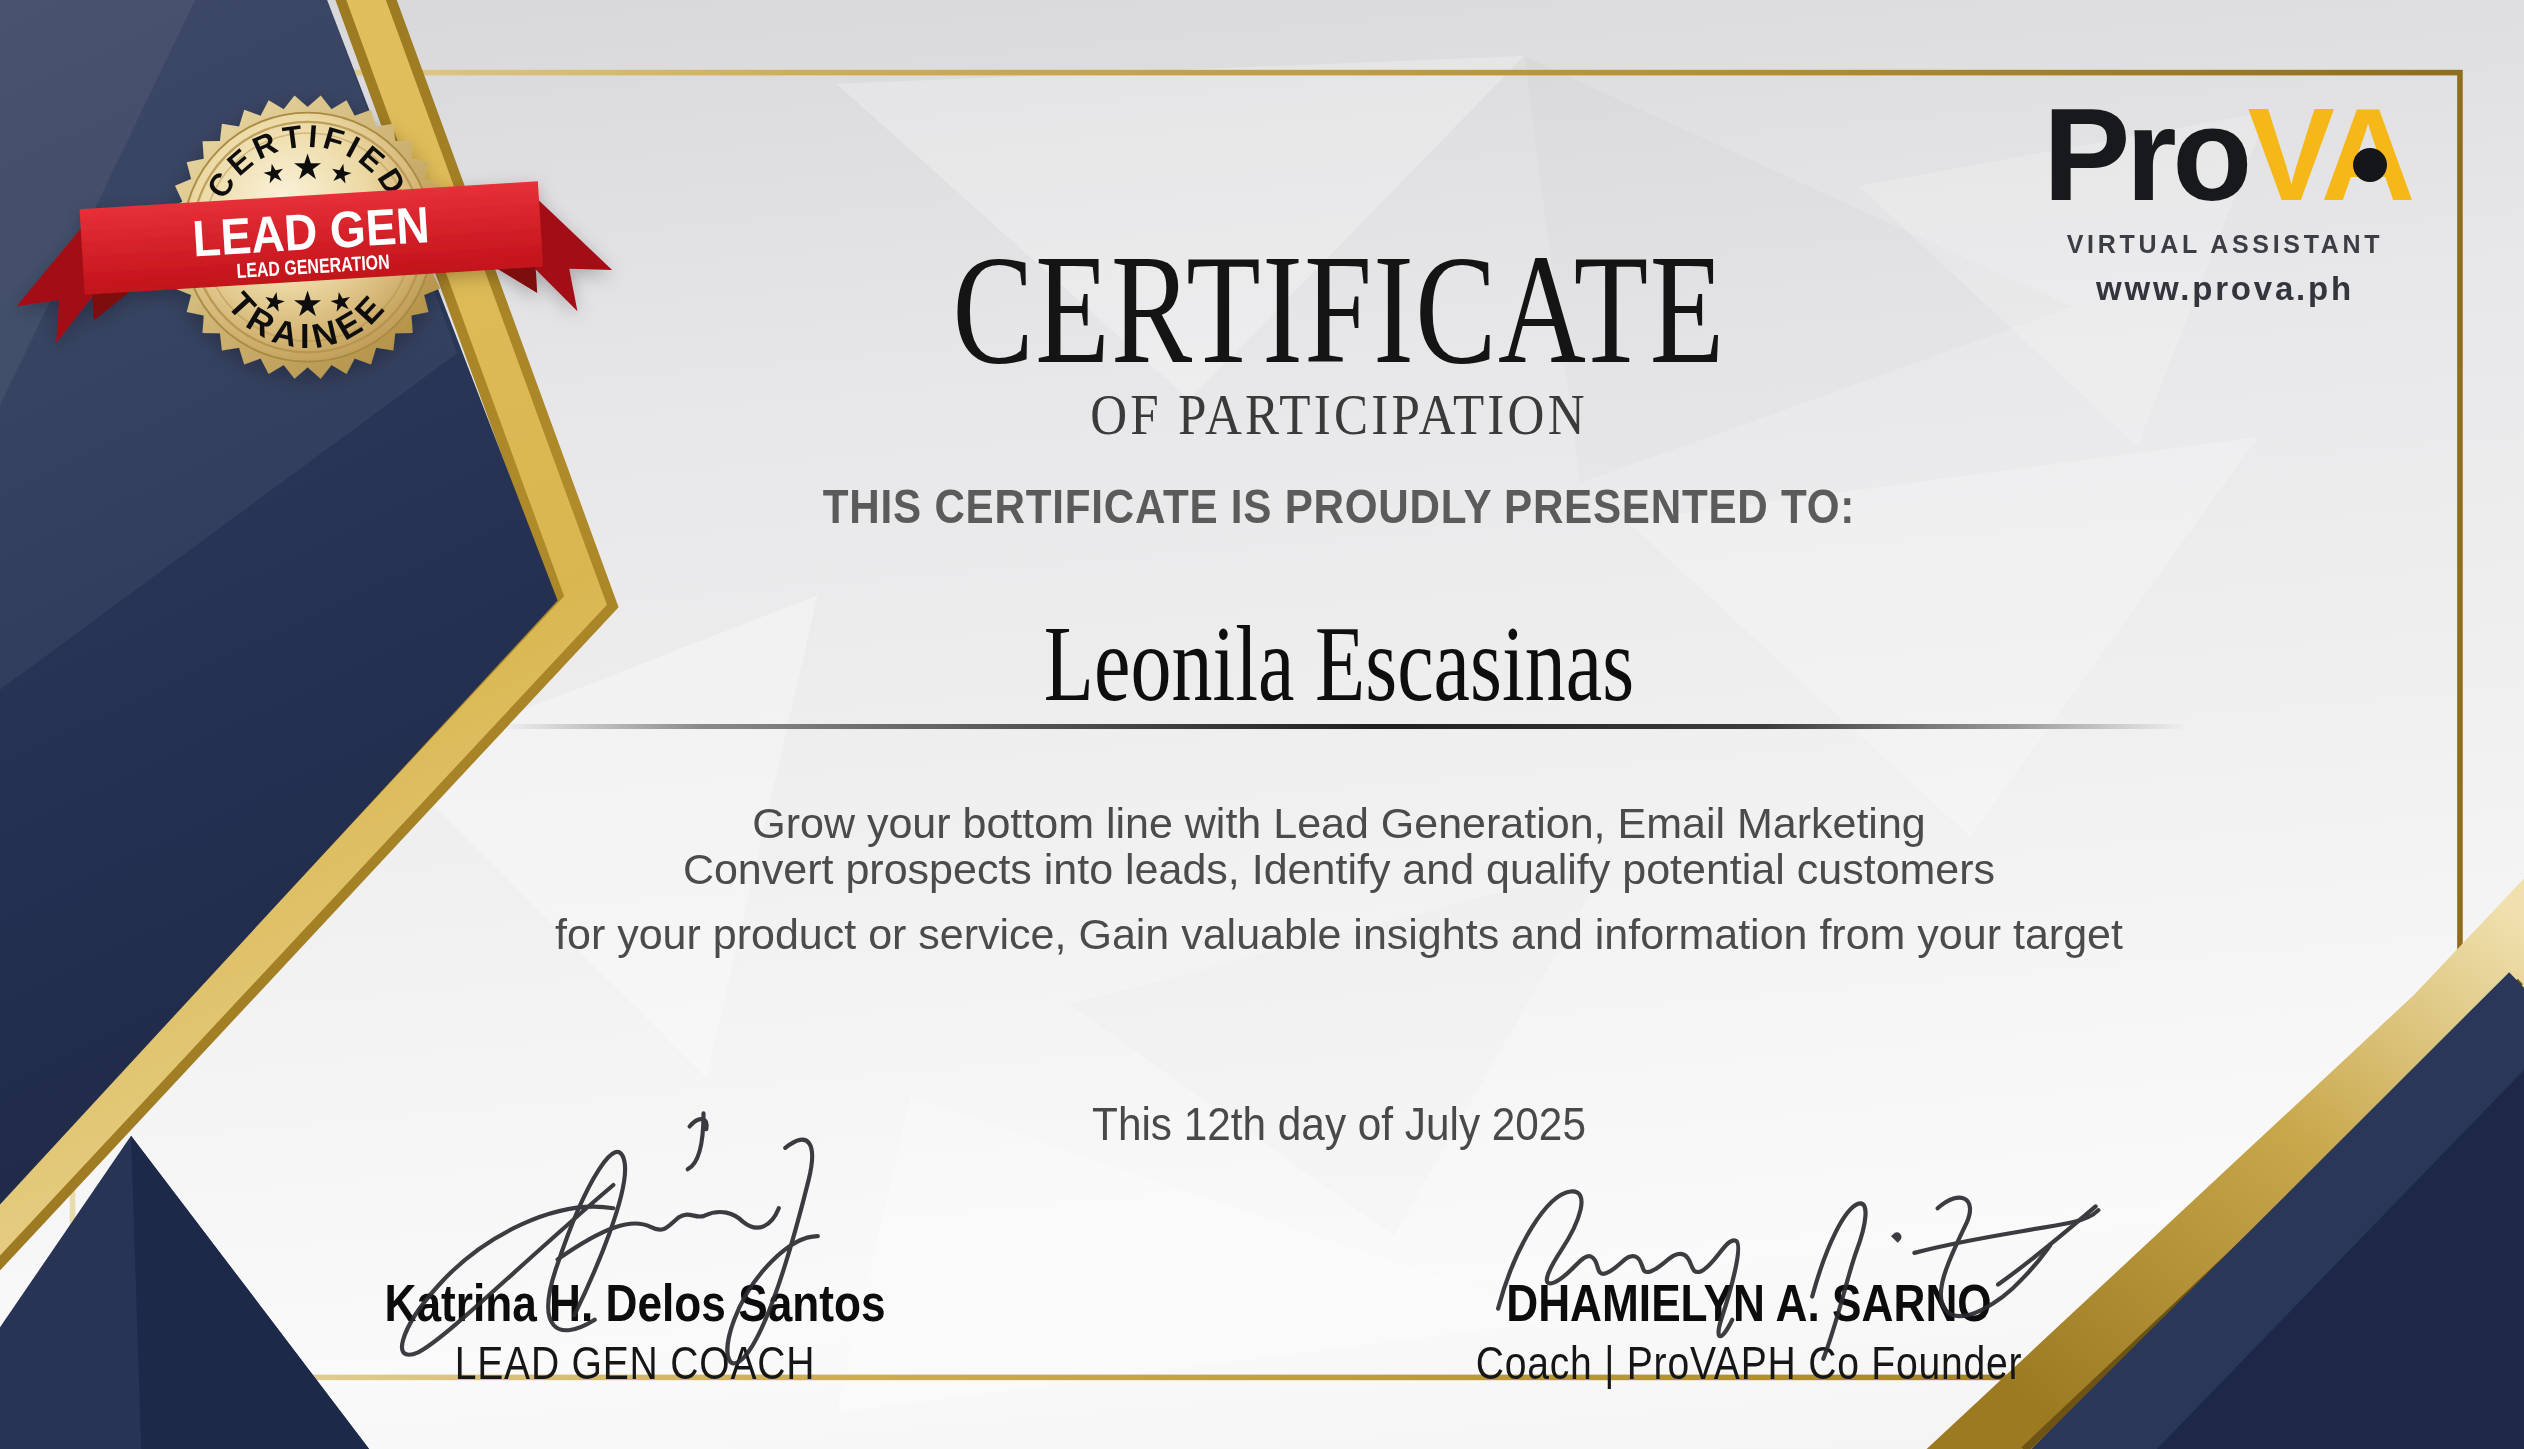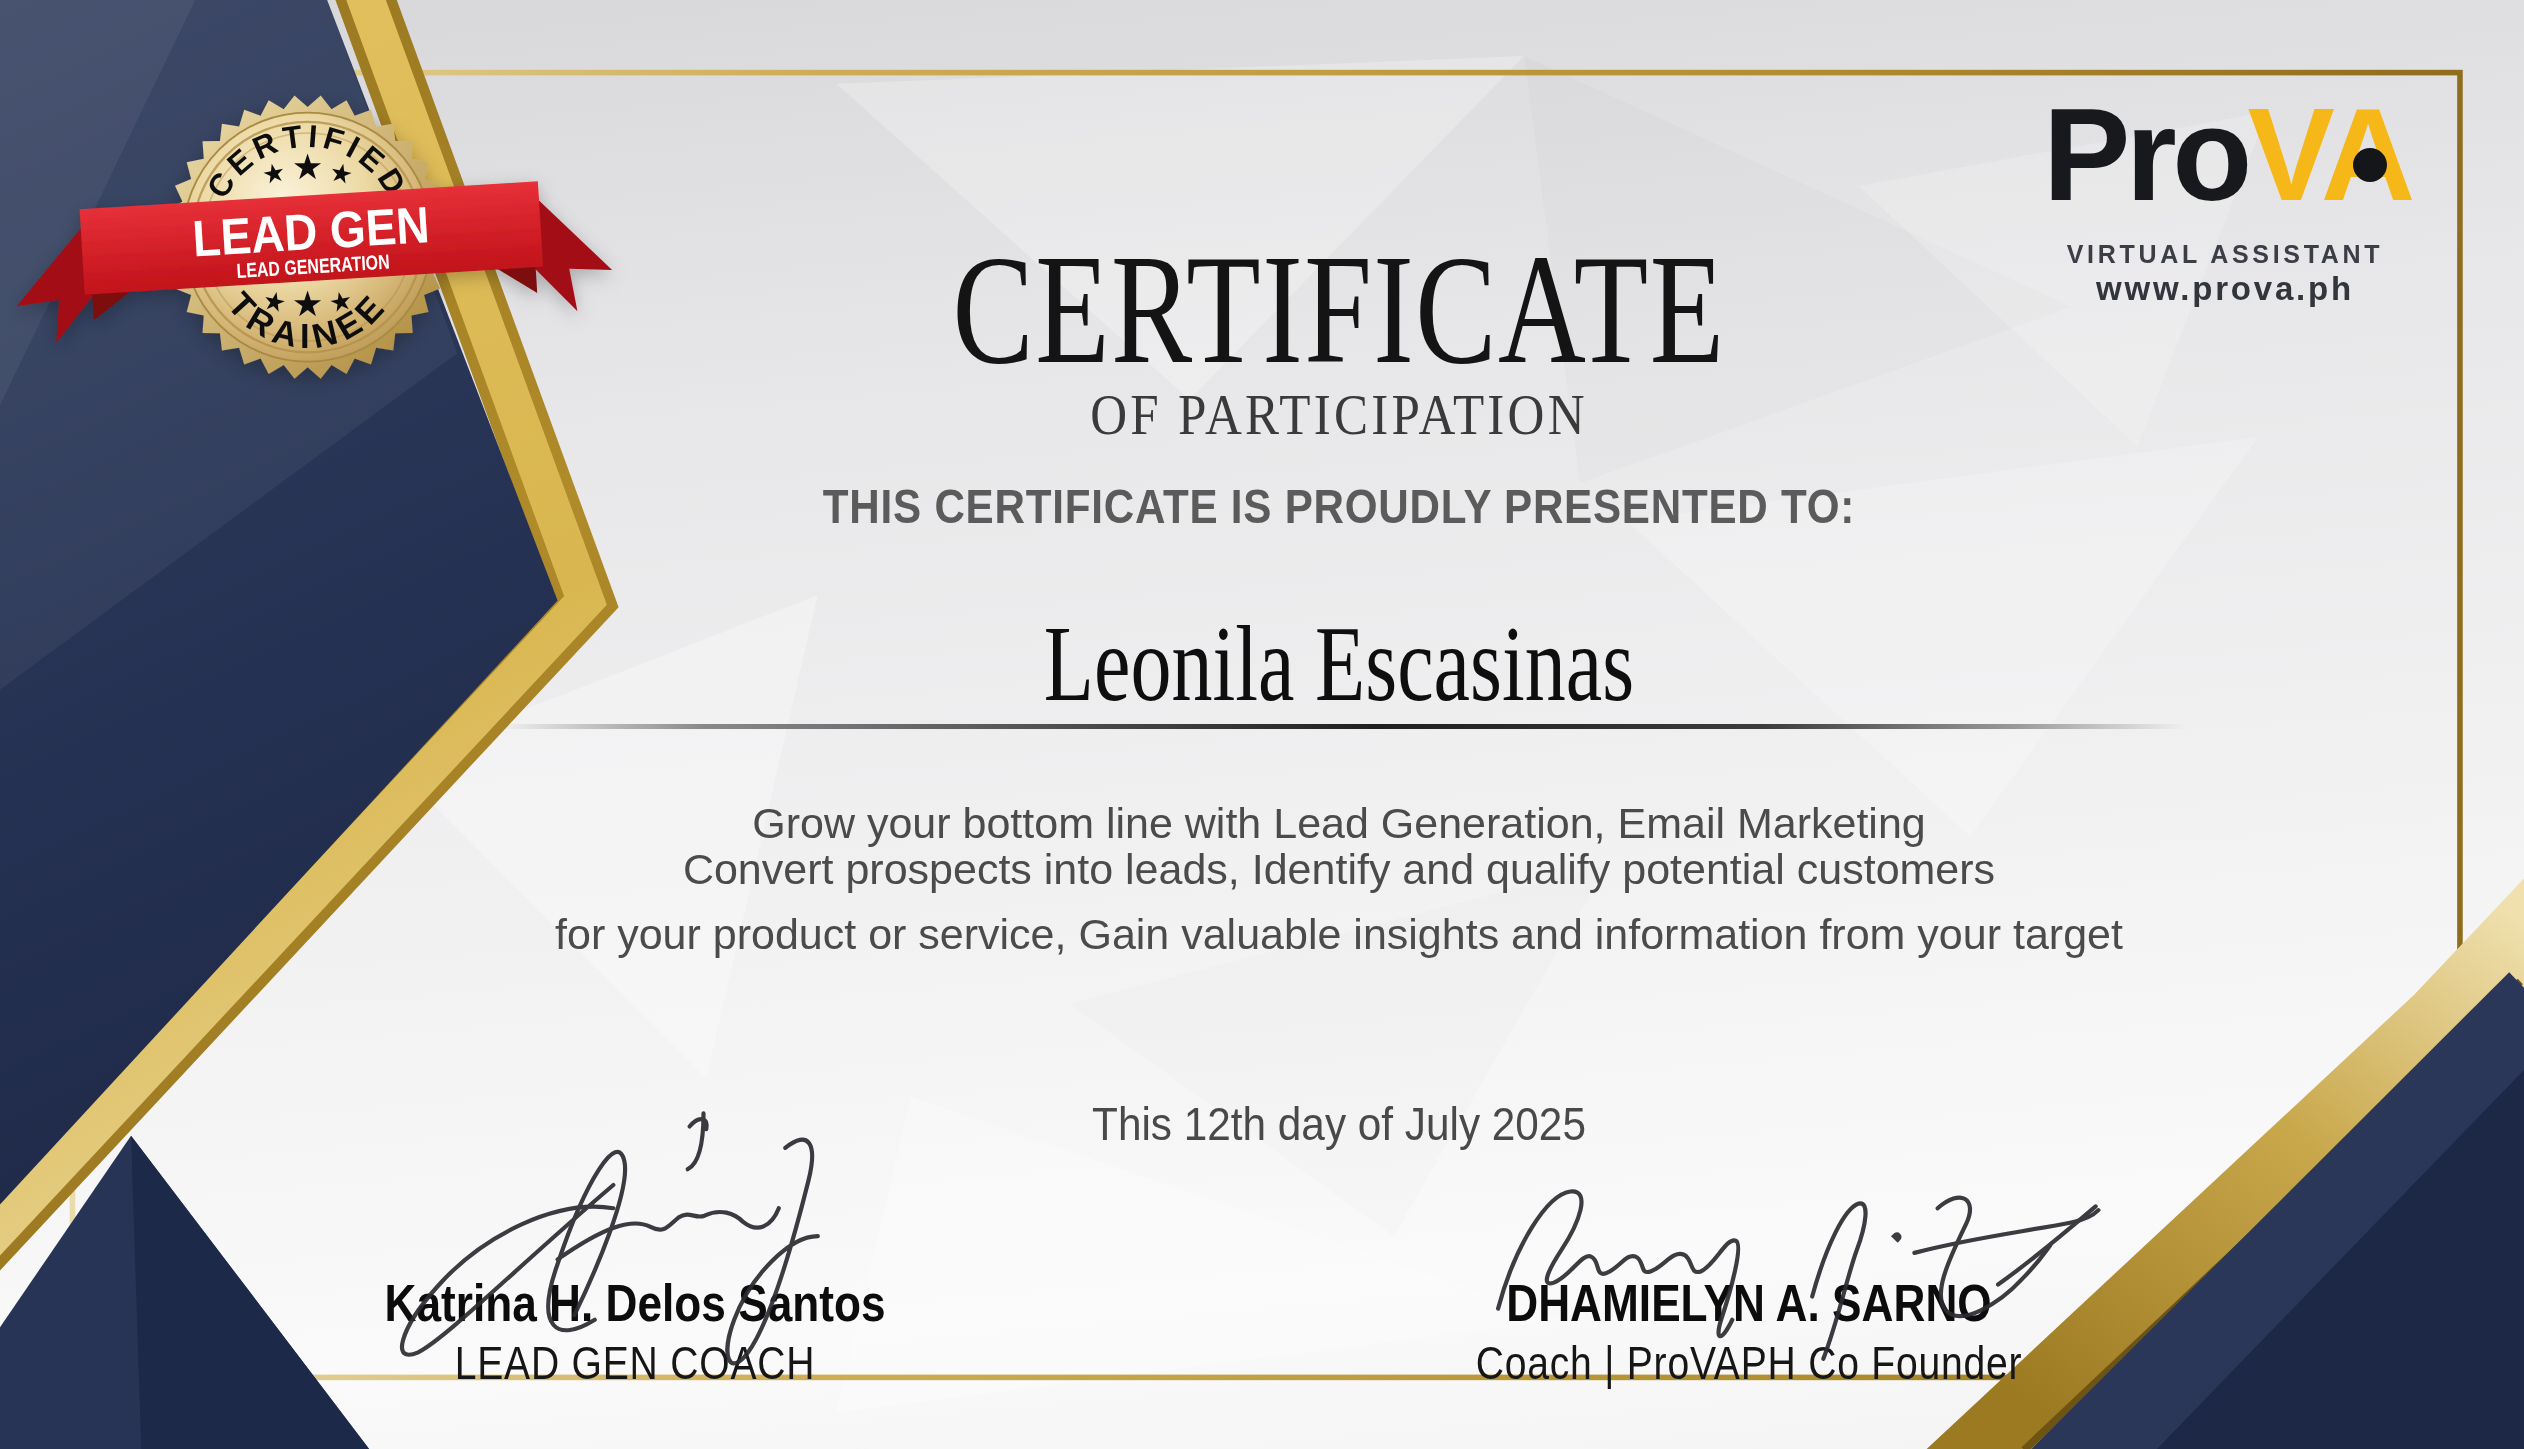--- a/index.html
+++ b/index.html
@@ -32,22 +32,22 @@
   .sig-left{left:635px;top:1277px;}
   .sig-right{left:1749px;top:1277px;}
   .signame{font-size:52px;font-weight:700;color:#0c0c0c;transform:scaleX(.85);line-height:1;}
   .sigtitle{font-size:46px;color:#161616;letter-spacing:0.9px;transform:scaleX(.85);line-height:1;margin-top:11px;}
 
   .logo{position:absolute;z-index:2;left:2043px;top:89px;width:364px;text-align:center;}
   .logomark{font-size:131px;font-weight:700;line-height:1;letter-spacing:-4.6px;white-space:nowrap;}
   .logo-pro{color:#17191d;margin-top:32px;}
   .logo-va{color:#f6b719;position:relative;display:inline-block;}
   .logo-dot{position:absolute;right:24px;top:59px;width:34px;height:34px;border-radius:50%;background:#14161a;}
-  .logo-tag{margin-top:20px;font-size:25px;font-weight:700;letter-spacing:3.7px;color:#3b3e45;white-space:nowrap;}
-  .logo-web{margin-top:1px;font-size:33px;font-weight:700;letter-spacing:2.8px;color:#32353b;white-space:nowrap;}
+  .logo-tag{margin-top:10px;font-size:25px;font-weight:700;letter-spacing:3.7px;color:#3b3e45;white-space:nowrap;}
+  .logo-web{margin-top:11px;font-size:33px;font-weight:700;letter-spacing:2.8px;color:#32353b;white-space:nowrap;}
 </style>
 </head>
 <body>
 
 <div class="cert">
 
   <svg class="deco" viewBox="0 0 2717 1560" aria-hidden="true">
     <defs>
       <linearGradient id="frameGold" x1="0" y1="0" x2="1" y2="0">
         <stop offset="0" stop-color="#e9dcab"></stop>

